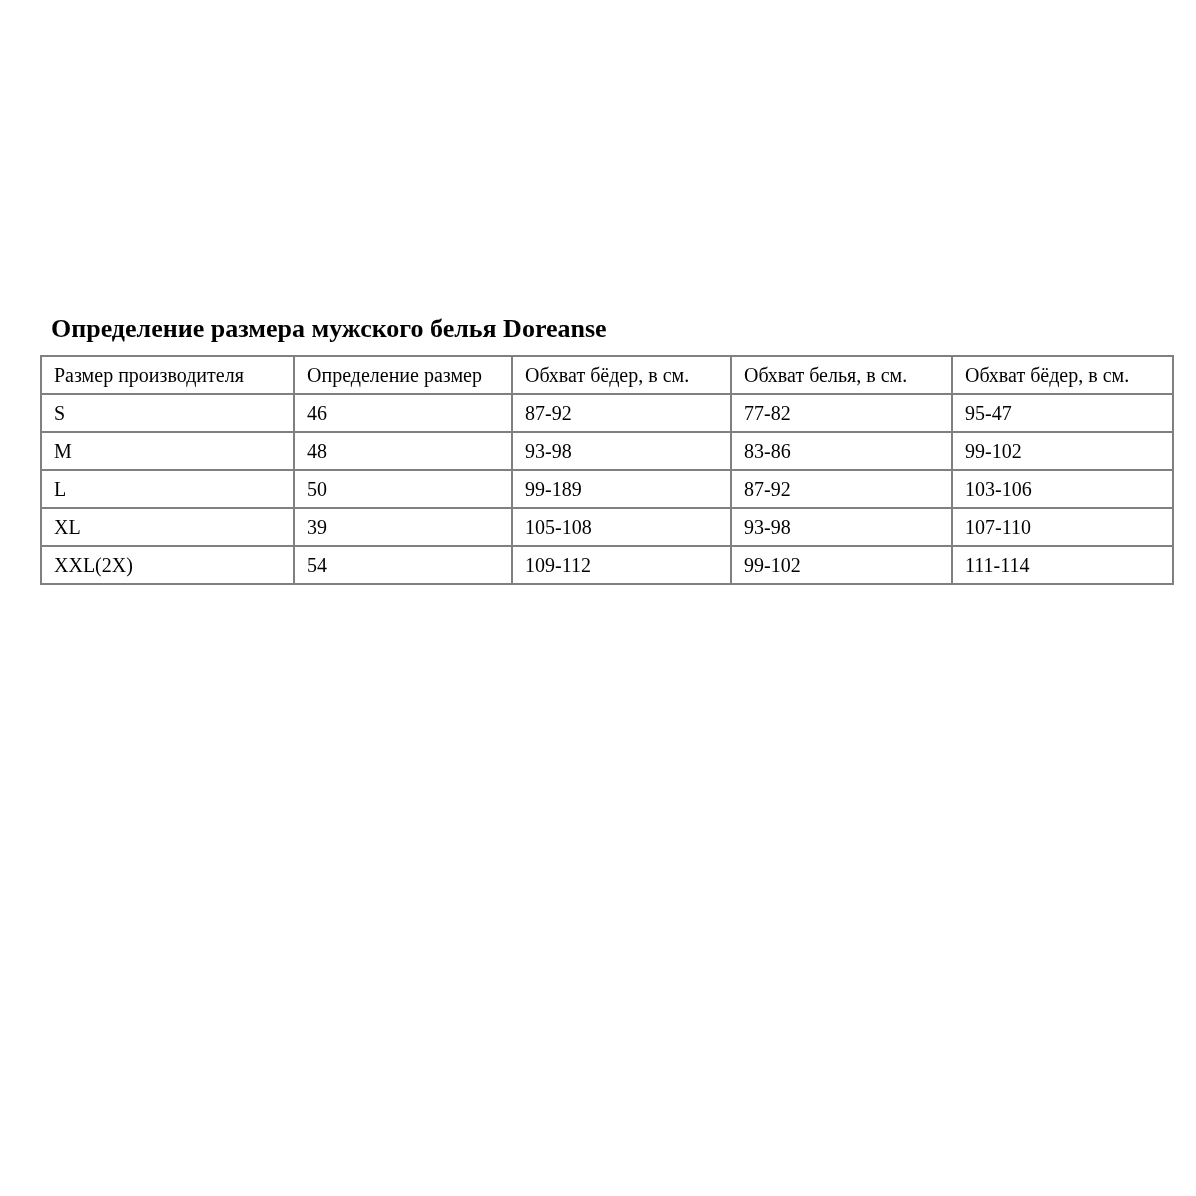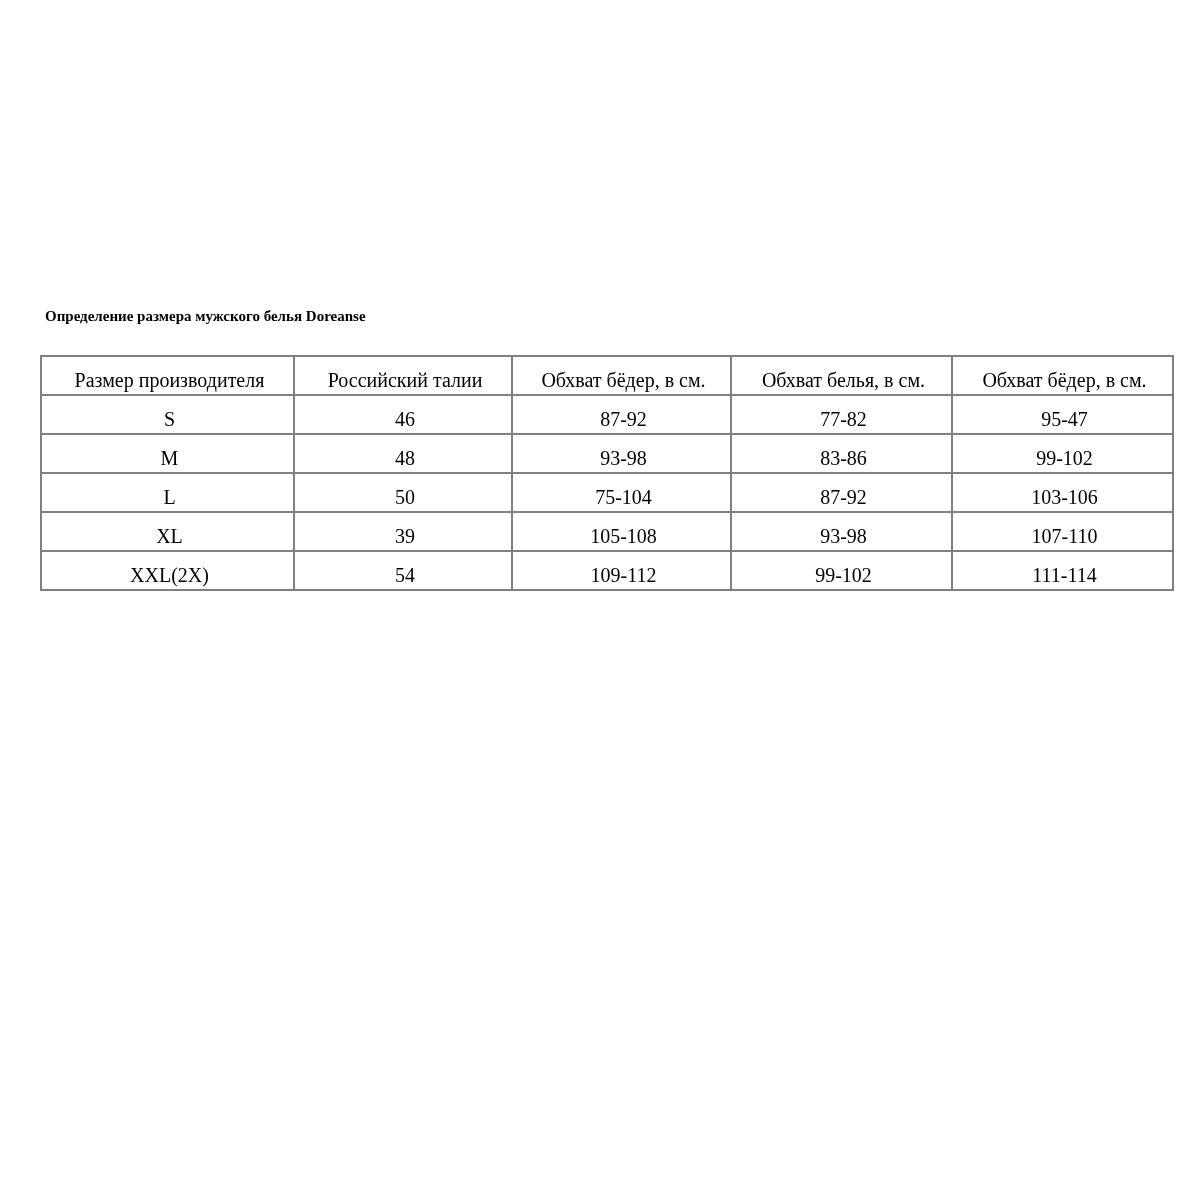--- a/index.html
+++ b/index.html
@@ -18,44 +18,44 @@
     background: var(--bg-color);
     position: relative;
     font-family: "Liberation Serif", serif;
     color: var(--text-color);
     overflow: hidden;
   }
   .page-title {
     position: absolute;
     left: 38px;
     top: 301px;
-    margin: 7px;
+    margin: 13px;
     font-family: "Liberation Serif", serif;
-    font-size: 15px;
+    font-size: 26px;
     font-weight: bold;
     color: var(--text-color);
     white-space: nowrap;
   }
   table.size-table {
     position: absolute;
     left: 40px;
     top: 355px;
     width: 1132px;
     border-collapse: collapse;
     table-layout: fixed;
     font-family: "Liberation Serif", serif;
     font-size: 20px;
     color: var(--text-color);
   }
   table.size-table th,
   table.size-table td {
     border: 2px solid var(--border-color);
     height: 38px;
-    padding: 12px 8px 2px 12px;
-    text-align: center;
+    padding: 2px 8px 2px 12px;
+    text-align: left;
     vertical-align: middle;
     font-weight: normal;
     white-space: nowrap;
     overflow: hidden;
   }
   col.c1 { width: 253px; }
   col.c2 { width: 218px; }
   col.c3 { width: 219px; }
   col.c4 { width: 221px; }
   col.c5 { width: 221px; }
@@ -69,21 +69,21 @@
   <colgroup>
     <col class="c1">
       <col class="c2">
       <col class="c3">
       <col class="c4">
       <col class="c5">
   </colgroup>
   <thead>
     <tr>
         <th>Размер производителя</th>
-        <th>Российский талии</th>
+        <th>Определение размер</th>
         <th>Обхват бёдер, в см.</th>
         <th>Обхват белья, в см.</th>
         <th>Обхват бёдер, в см.</th>
       </tr>
   </thead>
   <tbody>
       <tr>
         <td>S</td>
         <td>46</td>
         <td>87-92</td>
@@ -93,21 +93,21 @@
       <tr>
         <td>M</td>
         <td>48</td>
         <td>93-98</td>
         <td>83-86</td>
         <td>99-102</td>
       </tr>
       <tr>
         <td>L</td>
         <td>50</td>
-        <td>75-104</td>
+        <td>99-189</td>
         <td>87-92</td>
         <td>103-106</td>
       </tr>
       <tr>
         <td>XL</td>
         <td>39</td>
         <td>105-108</td>
         <td>93-98</td>
         <td>107-110</td>
       </tr>

